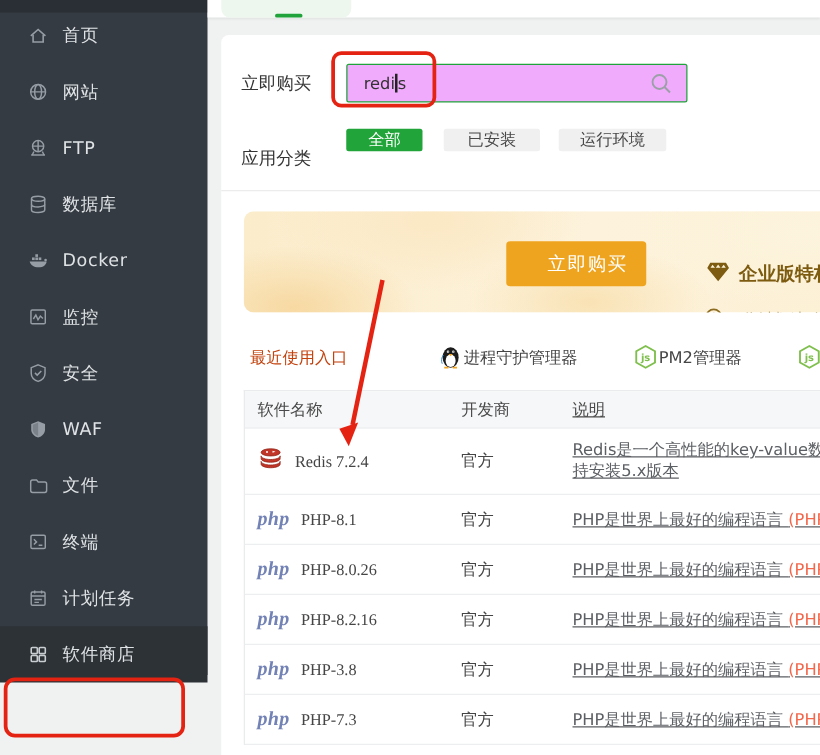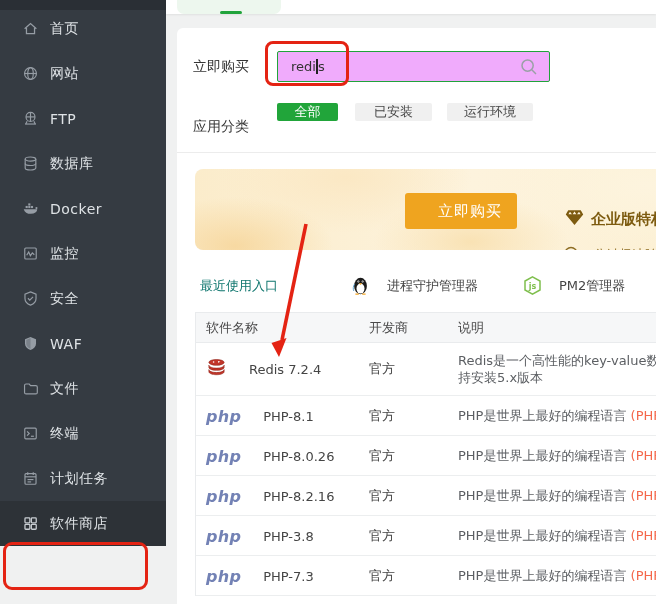--- a/index.html
+++ b/index.html
@@ -52,34 +52,34 @@
   }
   .buy-btn { position:absolute; left:210px; top:24px; width:112px; height:36px; background:#efa41f; border:none; border-radius:3px;
              color:#fff; font-size:15px; letter-spacing:1px; cursor:pointer; font-family:inherit; padding-left:18px; }
   .priv-title { position:absolute; left:370px; top:40px; display:flex; align-items:center; gap:7px;
                 color:#7d5b10; font-size:15px; font-weight:bold; white-space:nowrap; }
   .priv-sub { position:absolute; left:367px; top:76px; display:flex; align-items:center; gap:6px;
               color:#8d6c22; font-size:13px; white-space:nowrap; }
 
   
   .recent-row { position:absolute; left:23px; top:247px; display:flex; align-items:center; white-space:nowrap; }
-  .recent-label { font-size:13px; color:#0f766e; margin-right:72px; }
-  .recent-app { display:flex; align-items:center; gap:16px; margin-right:44px; cursor:pointer; }
+  .recent-label { font-size:13px; color:#c2410c; margin-right:72px; }
+  .recent-app { display:flex; align-items:center; gap:0; margin-right:44px; cursor:pointer; }
   .recent-app .aicon { width:21px; height:21px; display:flex; }
   .recent-name { font-size:13px; color:#454545; }
 
   
   .table { position:absolute; left:18px; top:284px; width:512px; border:1px solid #e9ebed; border-bottom:none; }
   .t-header { height:30px; background:#f6f7f8; border-bottom:1px solid #e9ebed; position:relative; }
   .t-row { position:relative; height:40px; border-bottom:1px solid #eceeef; background:#fff; cursor:pointer; }
   .t-row.tall { height:53px; }
   .tc { position:absolute; top:50%; transform:translateY(-50%); font-size:13px; color:#454545; white-space:nowrap; }
-  .c-name { left:10px; }  .c-vendor { left:173px; } .c-desc { left:262px; color:#5c5f63; }
+  .c-name { left:10px; }  .c-vendor { left:173px; } .c-desc { left:262px; color:#5c5f63;text-decoration:underline; }
   .t-header .tc { color:#4a4a4a; }
-  .name-cell { display:flex; align-items:center; gap:22px; }
+  .name-cell { display:flex; align-items:center; gap:9px;font-family:Liberation Serif, serif; }
   .php-logo { font-style:italic; font-weight:bold; font-size:16px; color:#7382b5; letter-spacing:.3px; }
   .desc2 { line-height:17px; }
   .hl { color:#f4674a; }
 
   
   .anno { position:absolute; border:3.5px solid #e42313; border-radius:8px; pointer-events:none; }
   .anno-search { left:265px; top:41px; width:84px; height:45px; }
   .anno-store { left:3px; top:542px; width:145px; height:48px; border-radius:9px; }
   .anno-arrow { position:absolute; left:0; top:0; width:656px; height:604px; pointer-events:none; }
 </style>

